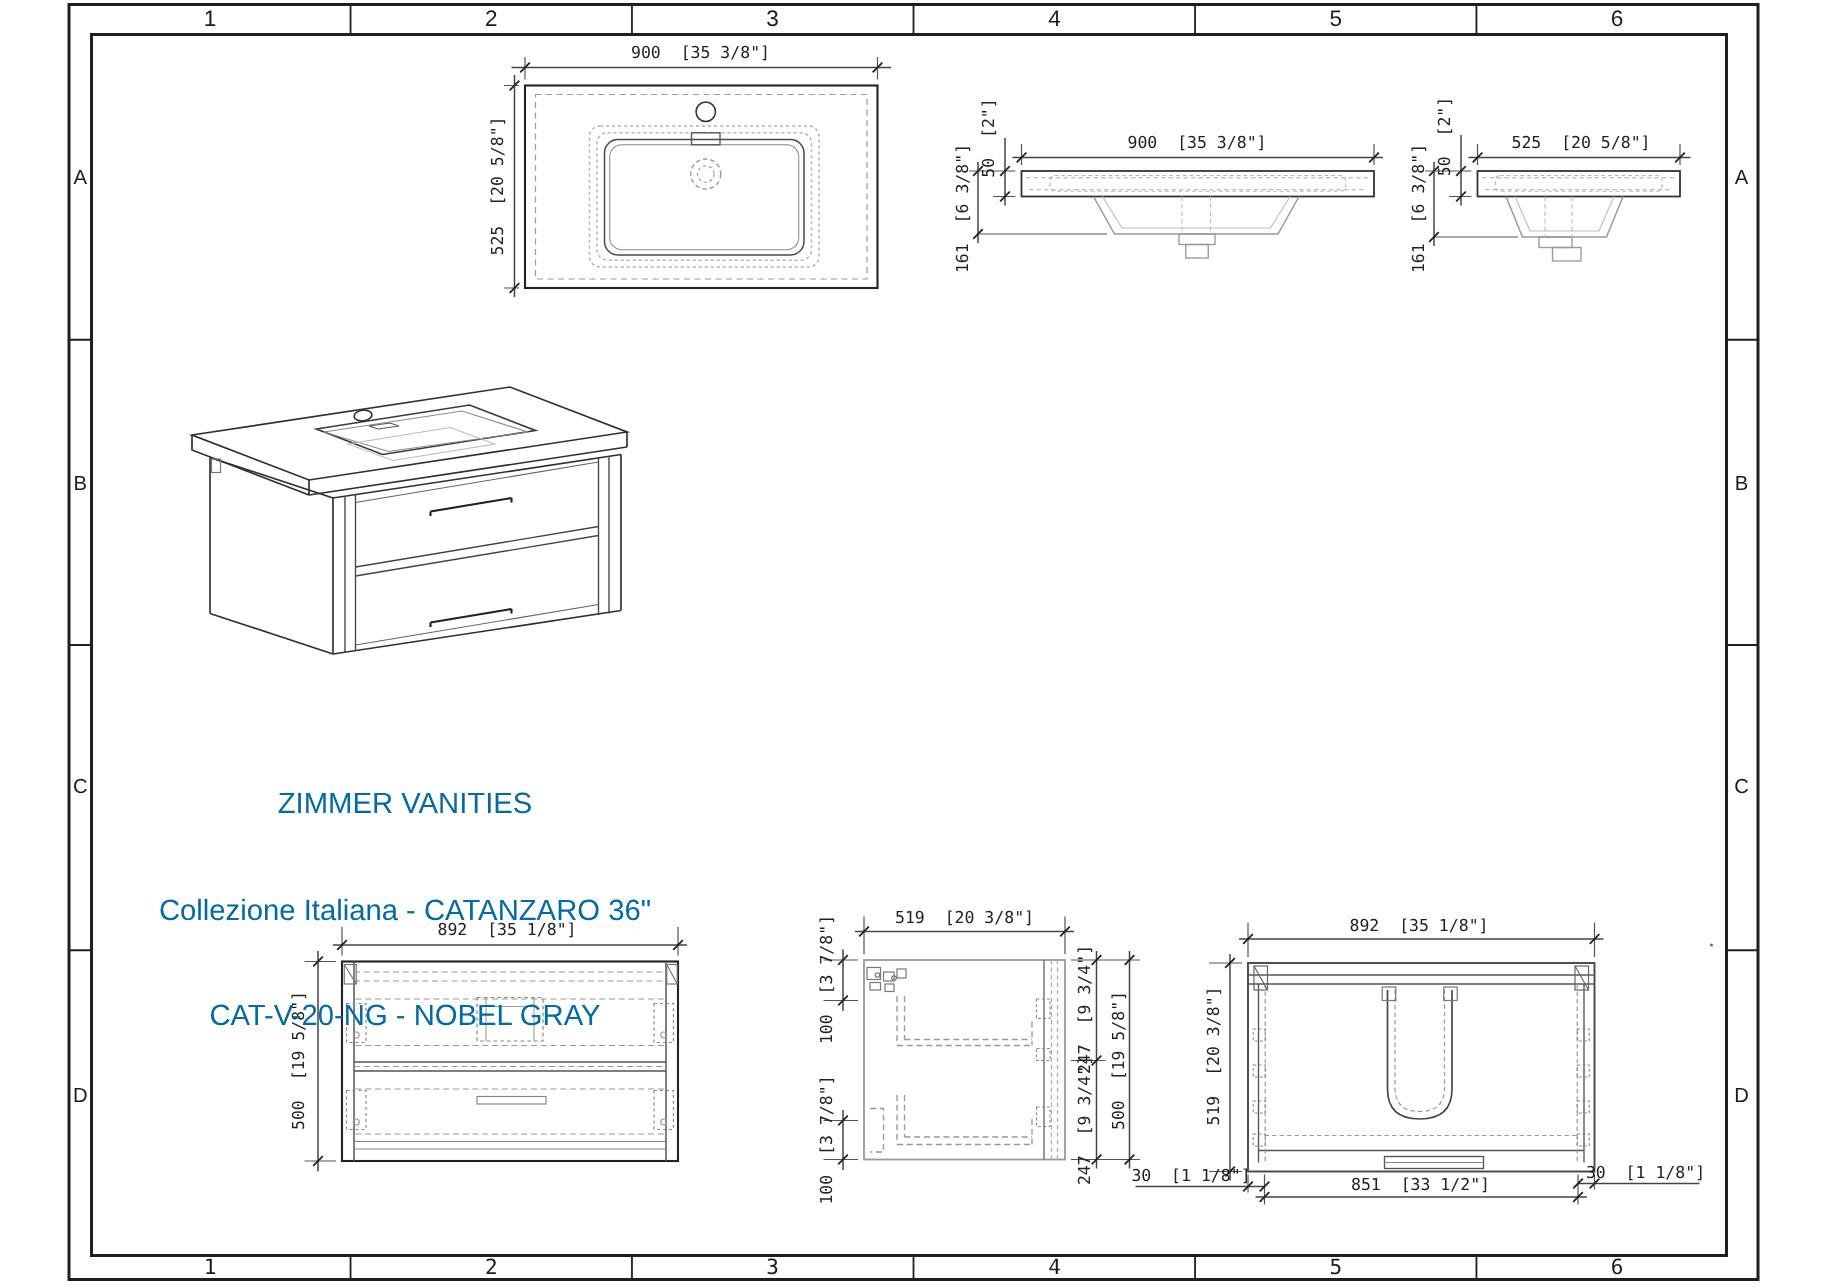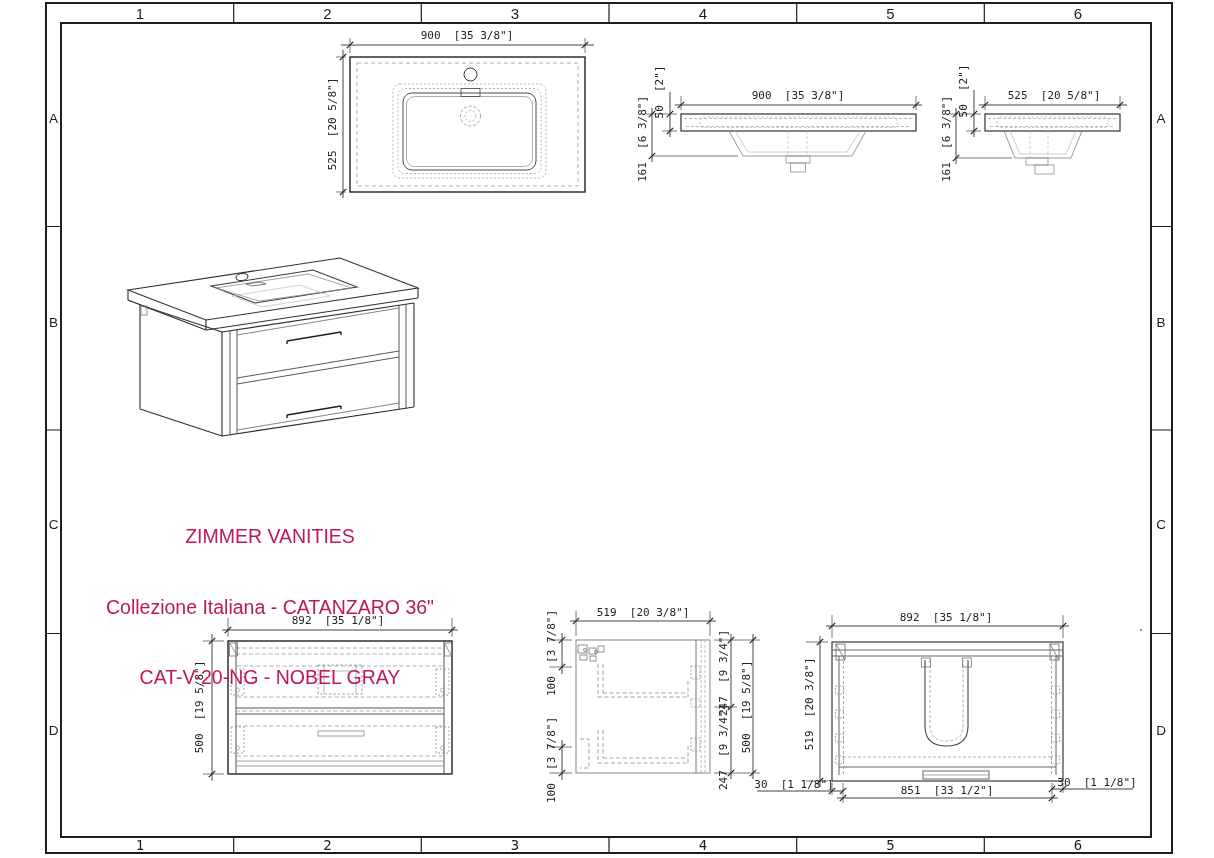--- a/index.html
+++ b/index.html
@@ -8,21 +8,21 @@
   .sheet svg{position:absolute;left:0;top:0;}
   .lbl{position:absolute;transform:translate(-50%,-50%);white-space:pre;}
   .zn{font-size:15px;color:#1c1c1c;}
   .znb{font-family:"DejaVu Sans Mono",monospace;font-size:14px;color:#1c1c1c;}
   .zl{font-size:13.5px;color:#1c1c1c;}
   .dimh{position:absolute;transform:translate(-50%,-50%);white-space:pre;
         font-family:"DejaVu Sans Mono",monospace;font-size:11px;color:#222;}
   .dimv{position:absolute;transform:translate(-50%,-50%) rotate(-90deg);white-space:pre;
         font-family:"DejaVu Sans Mono",monospace;font-size:11px;color:#222;}
   .title-block{position:absolute;left:270px;top:478px;transform:translateX(-50%);
-        text-align:center;font-size:19.5px;line-height:23.5px;color:#be185d;white-space:pre;}
+        text-align:center;font-size:19.5px;line-height:23.5px;color:#0369a1;white-space:pre;}
 </style>
 </head>
 <body>
 
 <div class="sheet">
 
 <svg width="1214" height="858" viewBox="0 0 1214 858">
 
   <g fill="none" stroke="#1f1f1f">
     <rect x="46" y="3" width="1126" height="850" stroke-width="2"></rect>

